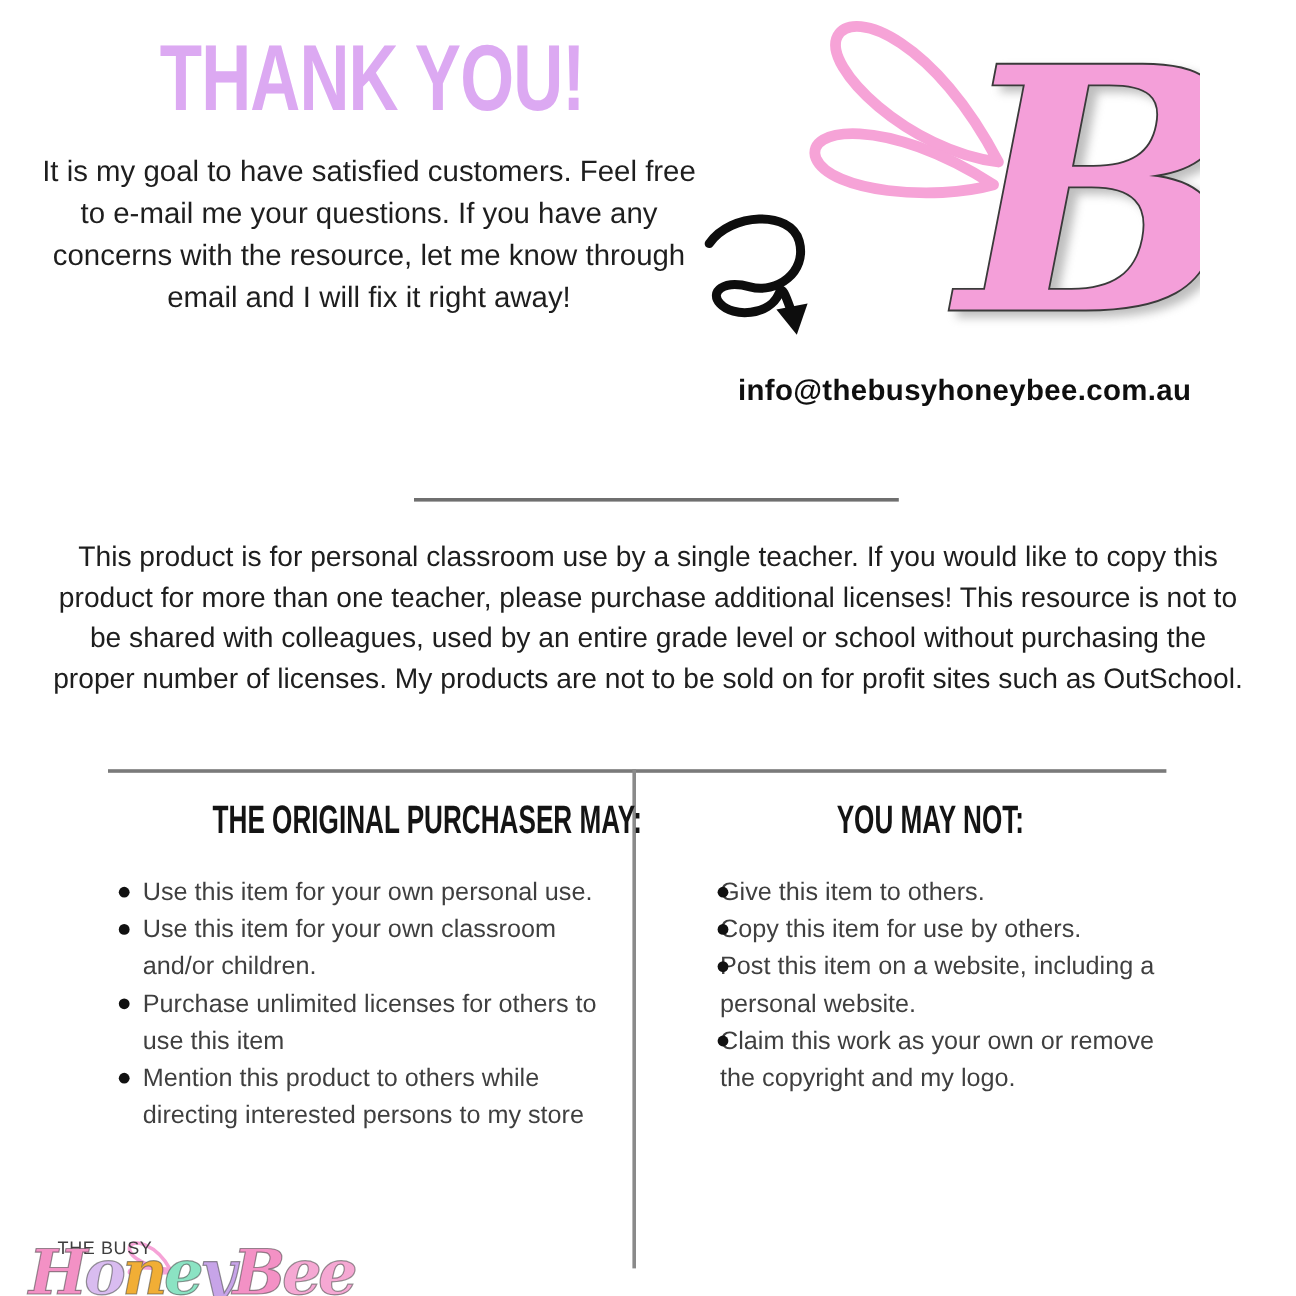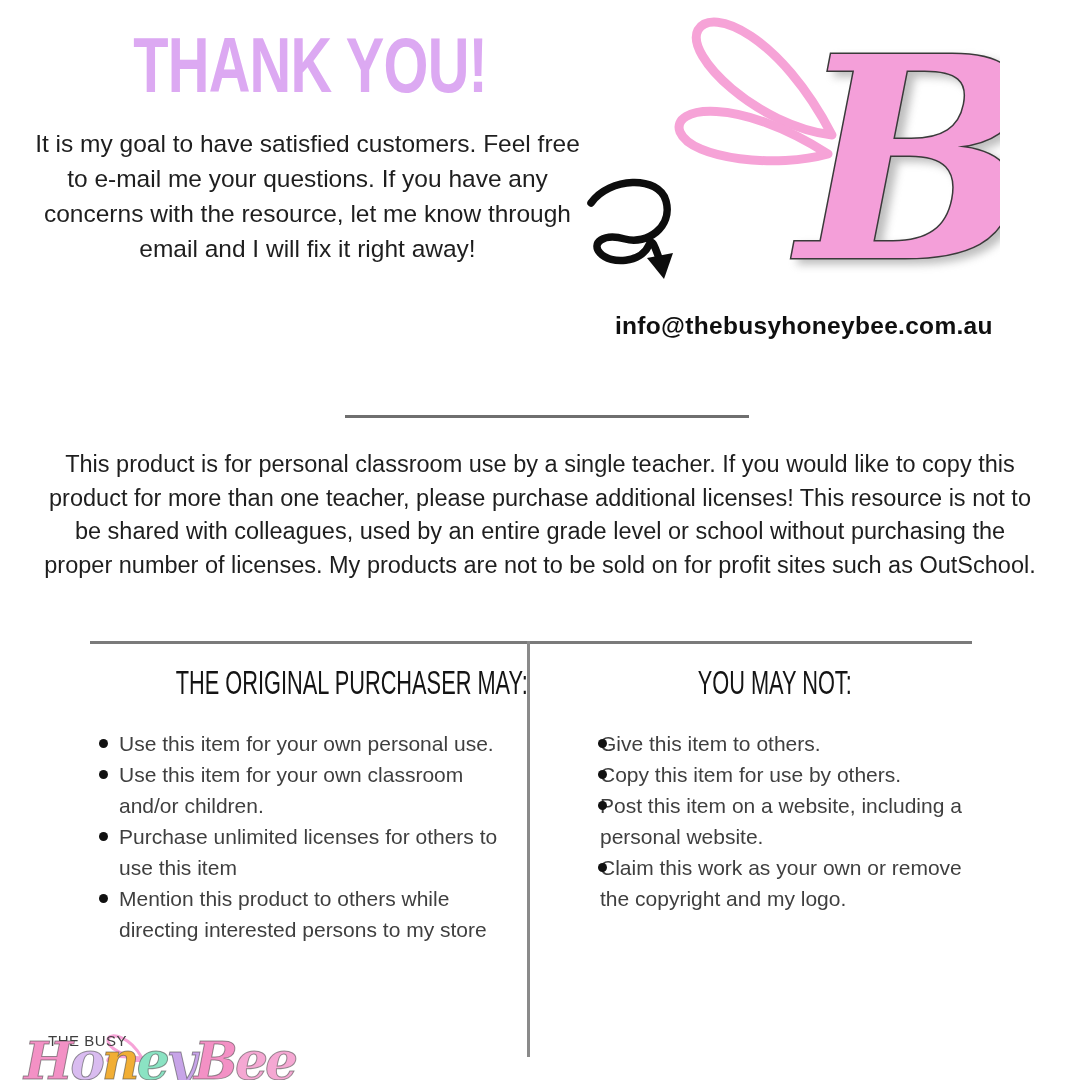--- a/index.html
+++ b/index.html
@@ -31,21 +31,21 @@
 
   .terms-paragraph { left:40px; top:448px; width:1000px; text-align:center;
                      font-size:23.5px; line-height:33.5px; color:#1e1e1e; }
 
   .rule-horizontal { left:90px; top:641px; width:882px; height:2.5px; background:#7a7a7a; }
   .rule-vertical { left:527px; top:641px; width:2.5px; height:416px; background:#8a8a8a; }
 
   .col { top:664px; }
   .col-left { left:85px; width:420px; }
   .col-right { left:560px; width:430px; }
-  .col-heading { text-align:center; font-size:33px; font-weight:400; color:#141414; white-space:nowrap; }
+  .col-heading { text-align:center; font-size:33px; font-weight:700; color:#141414; white-space:nowrap; }
   .col-heading .squish { transform:scaleX(.66); letter-spacing:0; }
 
   ul.bullets { list-style:none; margin-top:26px; }
   ul.bullets li {
     position:relative; text-align:left; font-size:21px; line-height:31px;
     color:#3f3f3f; padding-left:34px; font-weight:400;
   }
   ul.bullets li::before {
     content:""; position:absolute; left:14px; top:11px;
     width:9px; height:9px; border-radius:50%; background:#111;

